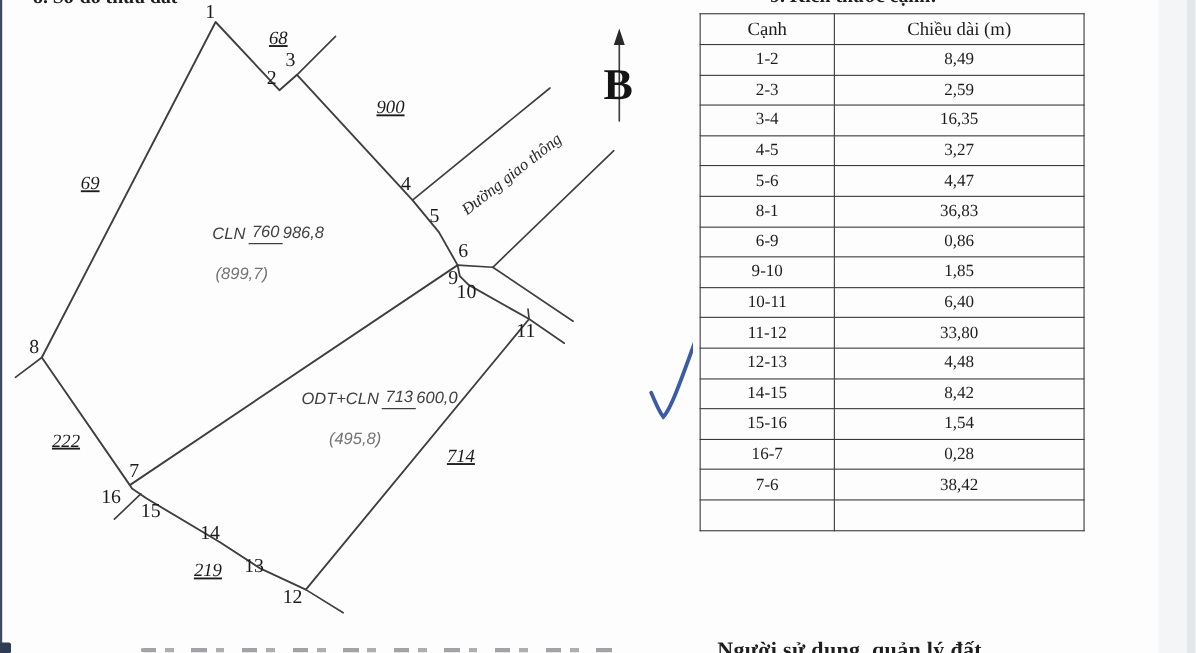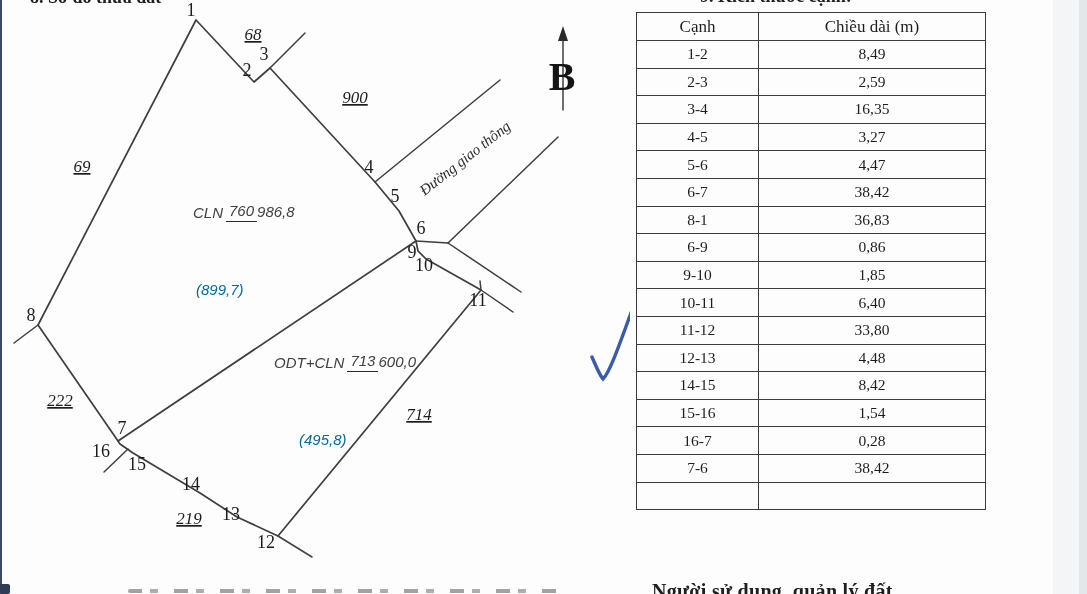--- a/index.html
+++ b/index.html
@@ -36,21 +36,21 @@
   .roadlabel{font:italic 15px "Liberation Serif",serif;fill:#2a2a2a;}
   .northB{font:40px "Liberation Serif",serif;font-weight:600;fill:#141414;text-anchor:middle;}
   .check{fill:none;stroke:#2a4d9e;stroke-width:3.4;stroke-linecap:round;opacity:.92;}
 
   
   .parcel-label{position:absolute;display:flex;align-items:center;gap:3px;
       font:italic 15px "Liberation Sans",sans-serif;color:#404040;}
   .frac{display:inline-flex;flex-direction:row;text-align:center;line-height:1.1;}
   .frac .num{border-bottom:1.5px solid #2a2a2a;padding:0 3px 1px 3px;}
   .frac .den{padding-top:1px;}
-  .parcel-note{position:absolute;font:italic 15px "Liberation Sans",sans-serif;color:#0369a1;margin-top:40px;}
+  .parcel-note{position:absolute;font:italic 15px "Liberation Sans",sans-serif;color:#737373;}
 
   
   #table-wrap{position:absolute;left:636px;top:12px;width:386px;}
   table.edge-table{border-collapse:collapse;width:350px;table-layout:fixed;}
   .edge-table th,.edge-table td{border:1.5px solid #3a3a3a;text-align:center;padding:0;
       font-family:"Liberation Serif",serif;color:#1d1d1d;}
   .edge-table th{height:27px;font-size:17px;font-weight:400;}
   .edge-table td{height:26.6px;font-size:15.5px;}
   .col-canh{width:121px;}
 </style>
@@ -170,24 +170,20 @@
           </tr>
           <tr>
             <td class="col-canh">4-5</td>
             <td>3,27</td>
           </tr>
           <tr>
             <td class="col-canh">5-6</td>
             <td>4,47</td>
           </tr>
           <tr>
-            <td class="col-canh">6-7</td>
-            <td>38,42</td>
-          </tr>
-          <tr>
             <td class="col-canh">8-1</td>
             <td>36,83</td>
           </tr>
           <tr>
             <td class="col-canh">6-9</td>
             <td>0,86</td>
           </tr>
           <tr>
             <td class="col-canh">9-10</td>
             <td>1,85</td>

